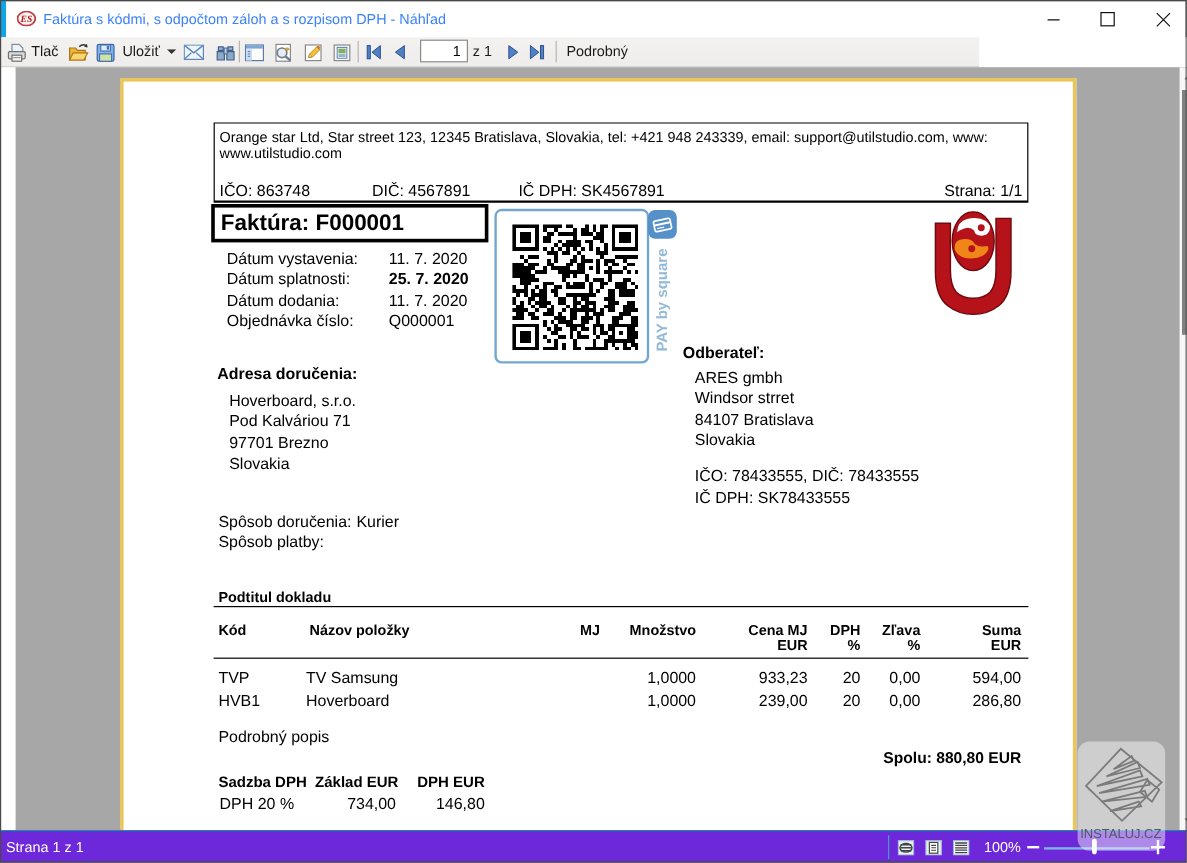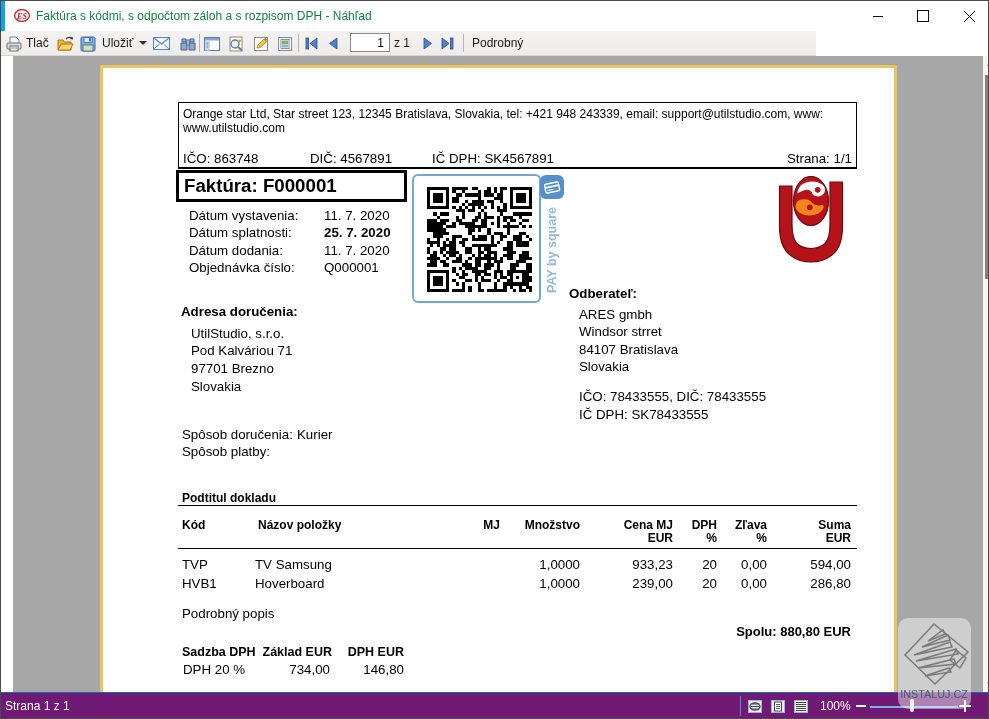--- a/index.html
+++ b/index.html
@@ -2,37 +2,37 @@
 <html><head>
 <meta charset="utf-8">
 <style>
   * { margin:0; padding:0; box-sizing:border-box; }
   html,body { width:989px; height:719px; overflow:hidden; }
   body { position:relative; font-family:"Liberation Sans", sans-serif; background:#fff; }
   .abs { position:absolute; }
   
   #titlebar { left:0; top:0; width:989px; height:31px; background:#fff;
     border-top:1px solid #3f3f3f; border-left:5px solid #0ea5e9; border-right:1px solid #3f3f3f; }
-  #title-text { left:31px; top:8px; font-size:12px; color:#15803d; }
+  #title-text { left:31px; top:8px; font-size:12px; color:#3b82f6; }
   #toolbar { left:1px; top:31px; width:815px; height:25px;
     background:linear-gradient(#f4f2f1,#efedeb); border-bottom:1px solid #d8d5d0; }
   .tbtxt { font-size:12px; color:#1a1a1a; top:5px; }
   .tsep { top:3px; width:1px; height:18px; background:#b9b5ae; }
   #content { left:1px; top:56px; width:987px; height:636px; background:#a7a7a7; overflow:hidden;margin-left:12px; }
   #page { position:absolute; left:87px; top:9px; width:797px; height:700px;
     background:#fff; border:3px solid #e9c55e; }
   
   .iv { position:absolute; font-size:13.3px; color:#000; white-space:nowrap; }
   .f12 { font-size:12px; }
   .b { font-weight:bold; }
   .r { text-align:right; }
   
   #sbar { position:absolute; left:970px; top:0; width:17px; height:636px; background:#f8f7f6; }
   
-  #statusbar { left:0; top:692px; width:989px; height:27px; background:#701a75;
+  #statusbar { left:0; top:692px; width:989px; height:27px; background:#6d28d9;
     border-top:1px solid #0a6cb4; border-bottom:1px solid #5a5a5a; }
   .st { color:#fff; font-size:12px; }
 </style>
 </head>
 <body>
 <div class="abs" id="titlebar">
   <svg class="abs" style="left:9px;top:8px" width="16" height="13" viewBox="0 0 16 13">
     <ellipse cx="8" cy="6.5" rx="7.4" ry="5.9" fill="#fbf1f1" stroke="#c2383d" stroke-width="1.4"></ellipse>
     <text x="8" y="9.6" font-size="8" font-style="italic" font-weight="bold" fill="#b32025" text-anchor="middle" font-family="Liberation Serif">ES</text>
   </svg>
@@ -185,21 +185,21 @@
   </svg>
 
   <div class="iv b" style="left:556px;top:230px">Odberateľ:</div>
   <div class="iv" style="left:566px;top:251px">ARES gmbh</div>
   <div class="iv" style="left:566px;top:268px">Windsor strret</div>
   <div class="iv" style="left:566px;top:286px">84107 Bratislava</div>
   <div class="iv" style="left:566px;top:303px">Slovakia</div>
   <div class="iv" style="left:566px;top:333px">IČO: 78433555, DIČ: 78433555</div>
   <div class="iv" style="left:566px;top:351px">IČ DPH: SK78433555</div>
   <div class="iv b" style="left:168px;top:248px">Adresa doručenia:</div>
-  <div class="iv" style="left:178px;top:270px">UtilStudio, s.r.o.</div>
+  <div class="iv" style="left:178px;top:270px">Hoverboard, s.r.o.</div>
   <div class="iv" style="left:178px;top:287px">Pod Kalváriou 71</div>
   <div class="iv" style="left:178px;top:305px">97701 Brezno</div>
   <div class="iv" style="left:178px;top:323px">Slovakia</div>
   <div class="iv" style="left:169px;top:371px">Spôsob doručenia:</div>
   <div class="iv" style="left:284px;top:371px">Kurier</div>
   <div class="iv" style="left:169px;top:388px">Spôsob platby:</div>
 
   <div class="iv b f12" style="left:169px;top:435px">Podtitul dokladu</div>
   <div class="iv" style="left:165px;top:449px;width:679px;height:1px;background:#000"></div>
   <div class="iv b f12" style="left:169px;top:462px">Kód</div>

